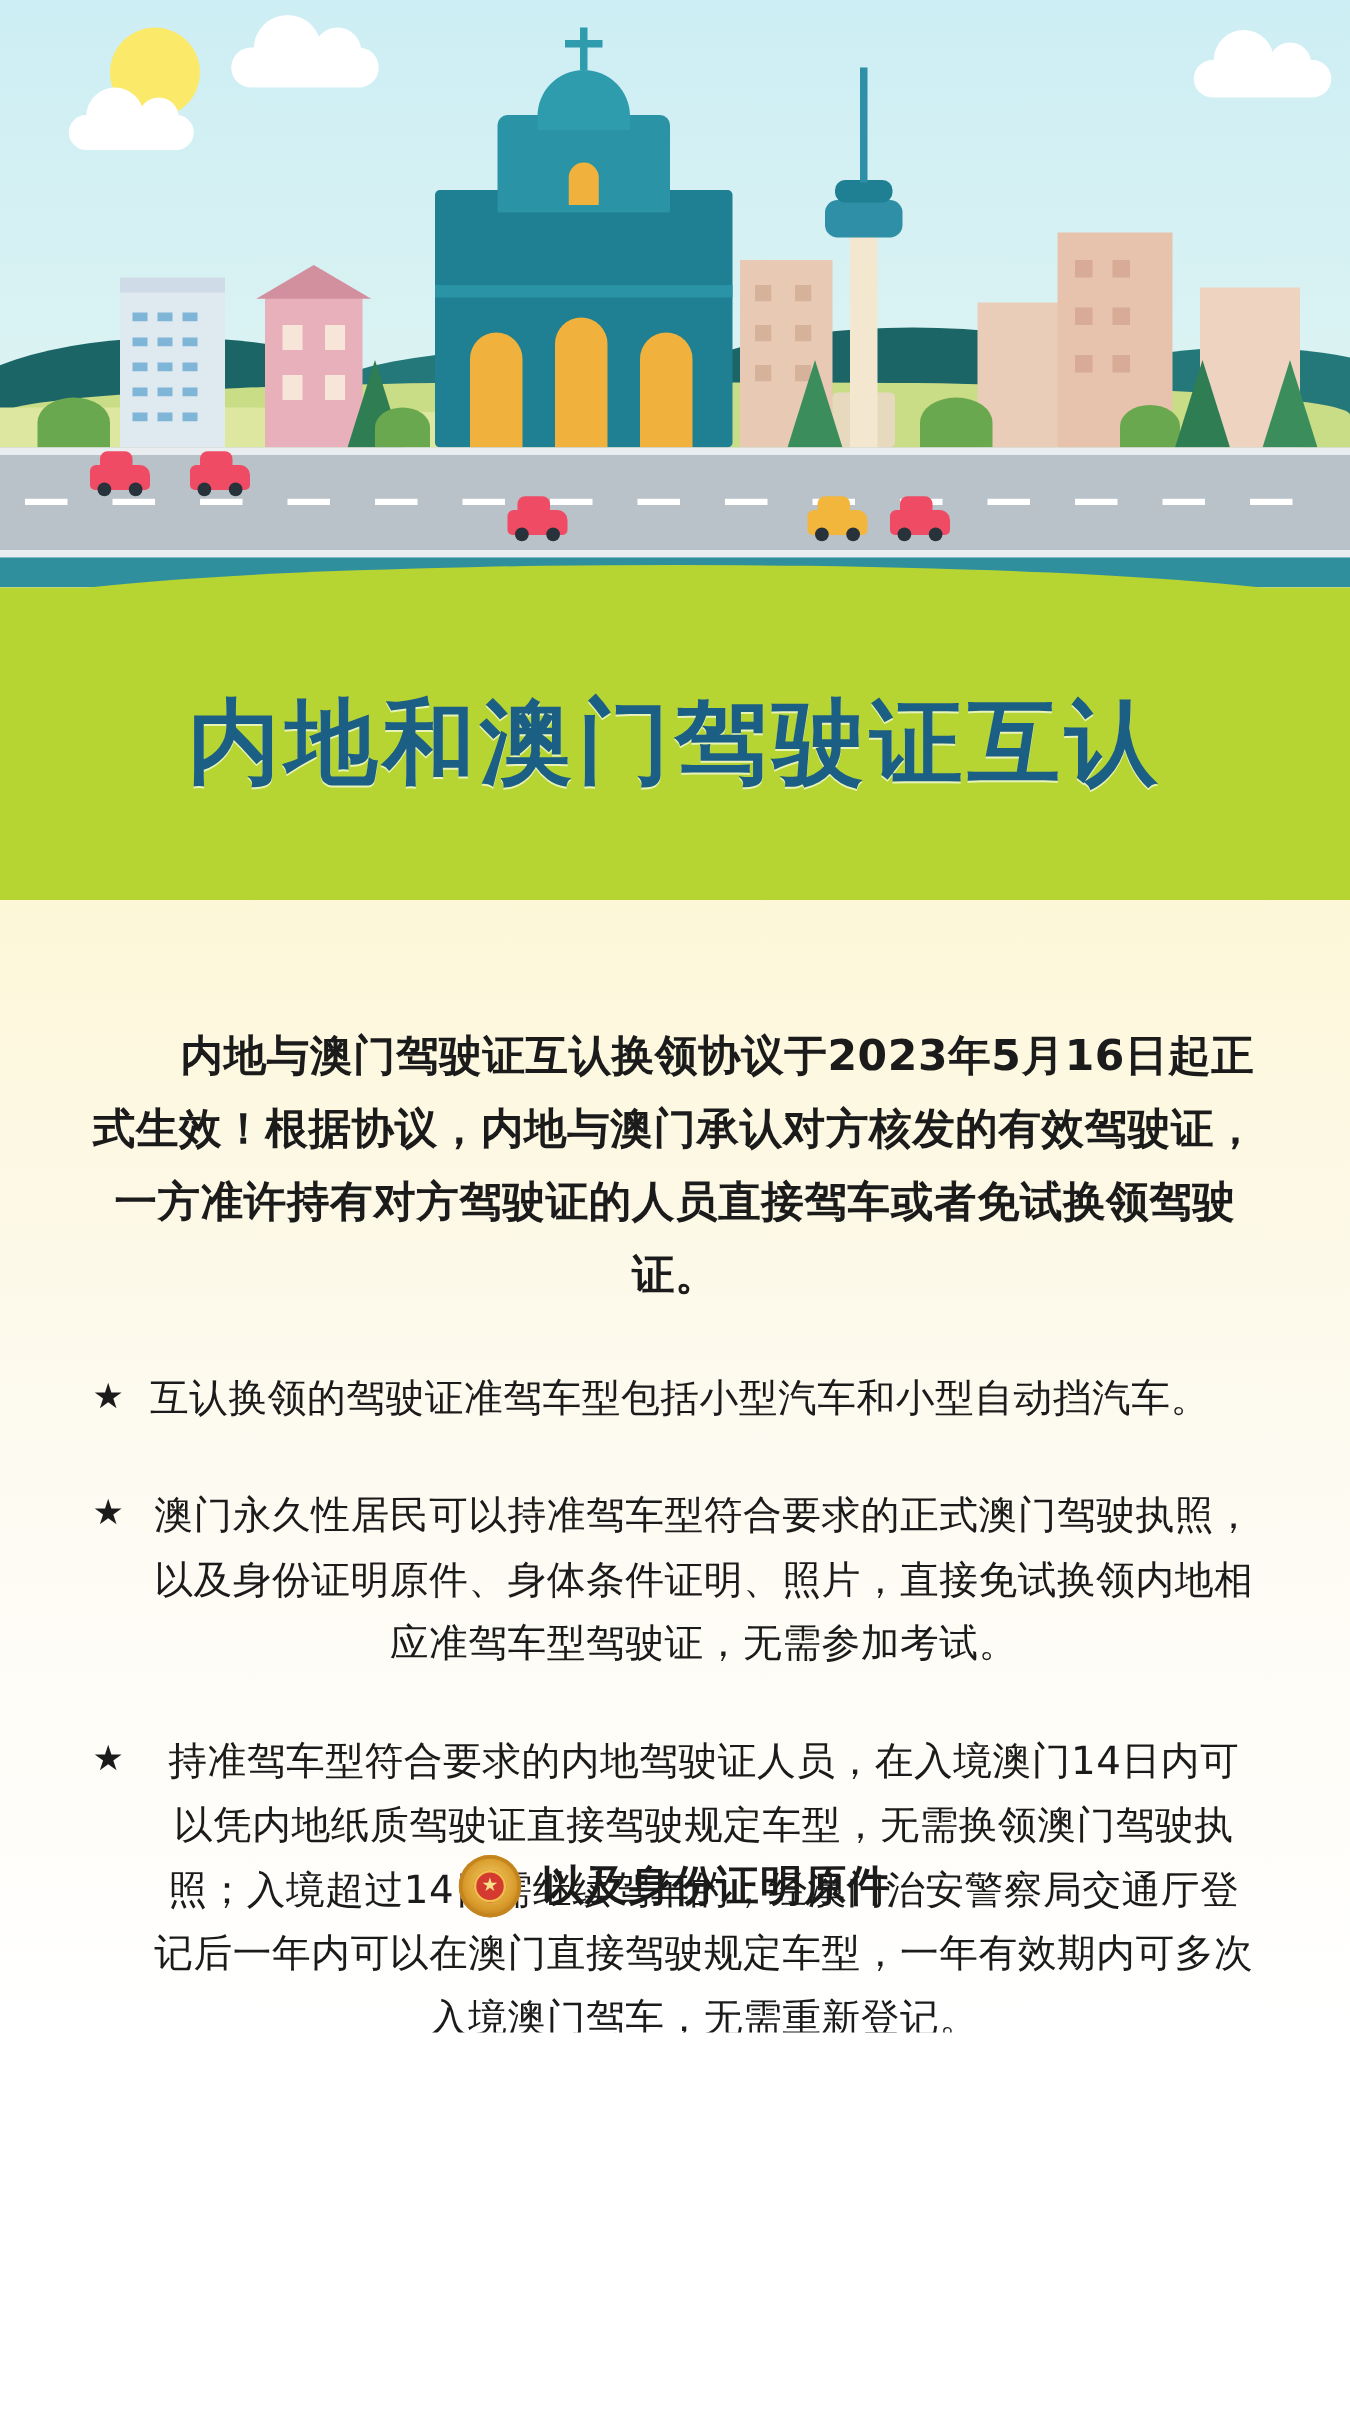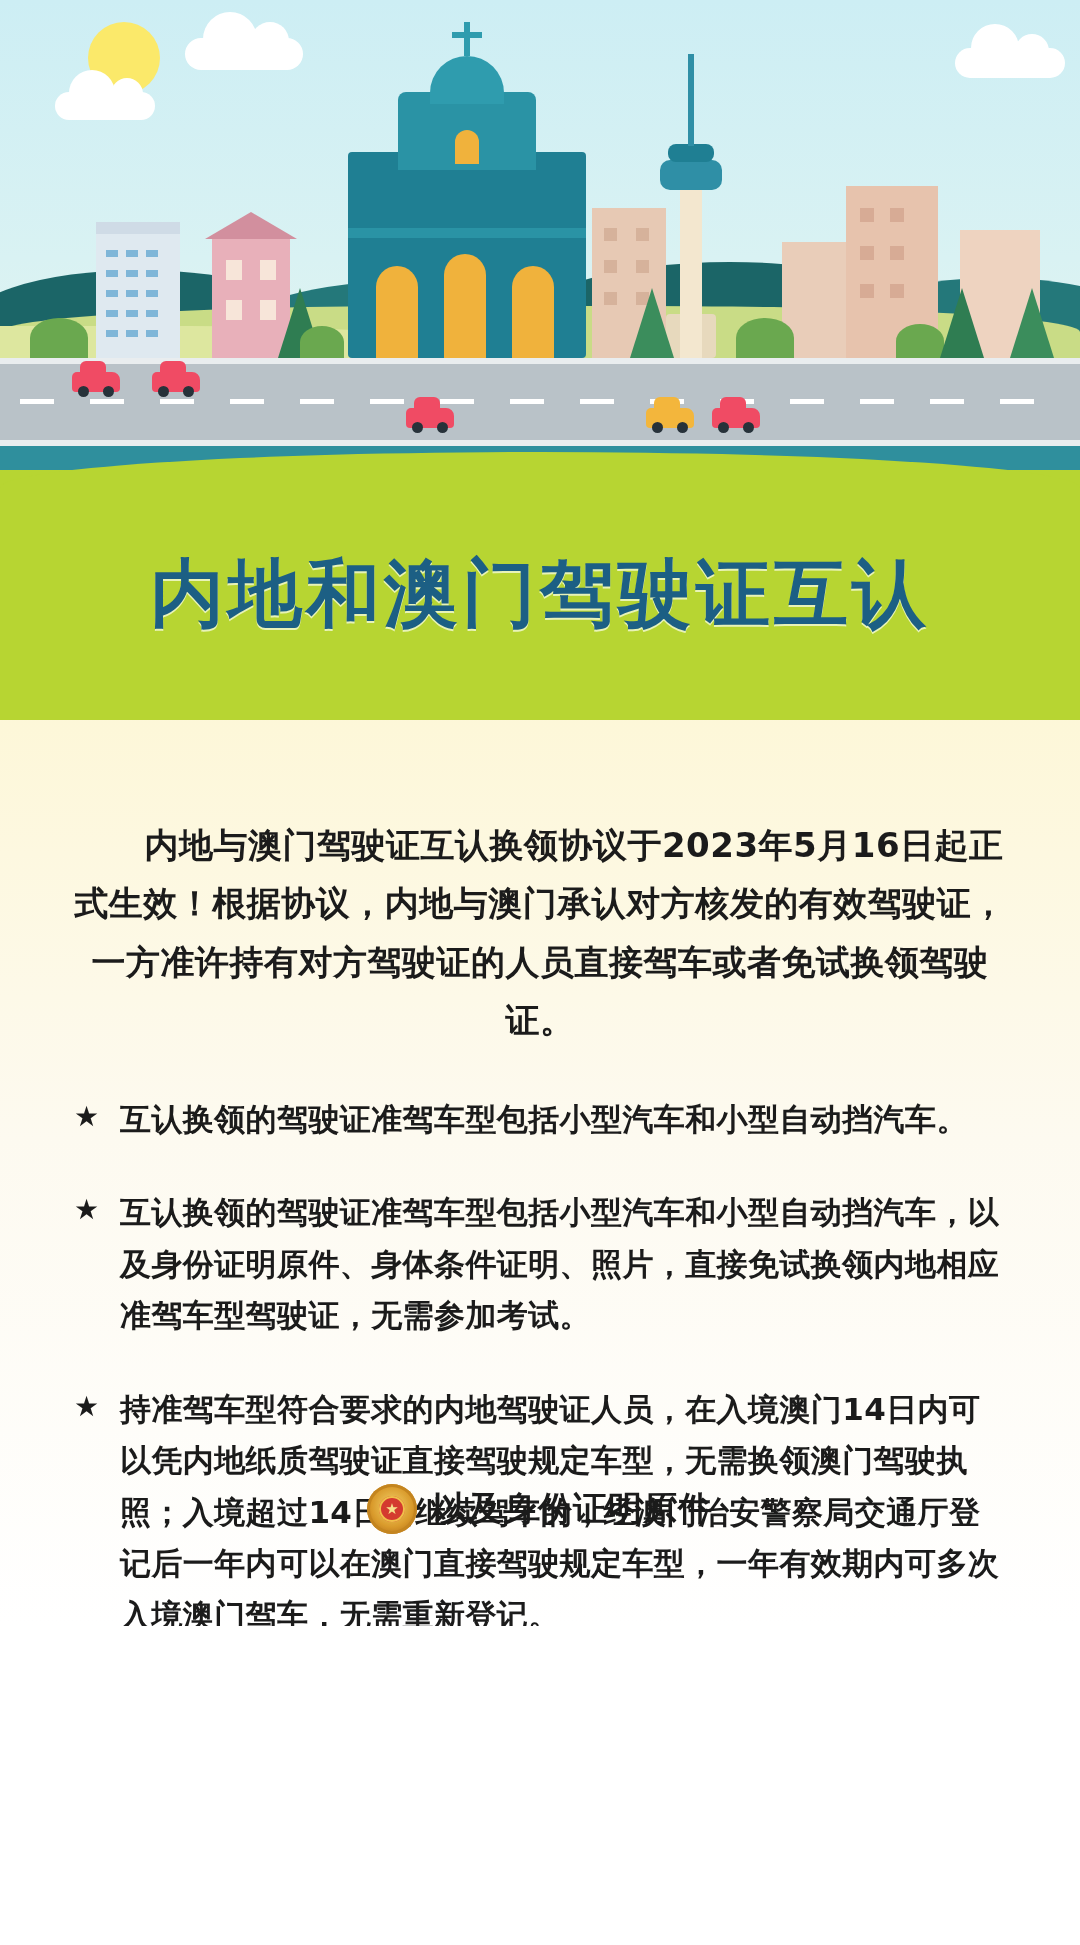--- a/index.html
+++ b/index.html
@@ -297,24 +297,25 @@
     flex: 0 0 auto;
     width: 46px;
     font-size: 28px;
     line-height: 1.66;
     color: #1b1b1b;
     text-align: left;
   }
   .bullet .btext {
     font-family: "DejaVu Sans", "Liberation Sans", sans-serif;
     font-size: 31px;
-    font-weight: 700;
+    font-weight: 400;
     line-height: 1.66;
     color: #1b1b1b;
     letter-spacing: 0.4px;
+    text-align: center;
   }
 
   
   .footer {
     position: absolute;
     left: 0; bottom: 92px;
     width: 1080px;
     display: flex;
     align-items: center;
     justify-content: center;
@@ -502,21 +503,21 @@
   <div class="body-wrap">
     <p class="lead">内地与澳门驾驶证互认换领协议于2023年5月16日起正式生效！根据协议，内地与澳门承认对方核发的有效驾驶证，一方准许持有对方驾驶证的人员直接驾车或者免试换领驾驶证。</p>
 
     <div class="bullets">
       <div class="bullet">
         <span class="star">★</span>
         <span class="btext">互认换领的驾驶证准驾车型包括小型汽车和小型自动挡汽车。</span>
       </div>
       <div class="bullet">
         <span class="star">★</span>
-        <span class="btext">互认换领的驾驶证准驾车型包括小型汽车和小型自动挡汽车，以及身份证明原件、身体条件证明、照片，直接免试换领内地相应准驾车型驾驶证，无需参加考试。</span>
+        <span class="btext">澳门永久性居民可以持准驾车型符合要求的正式澳门驾驶执照，以及身份证明原件、身体条件证明、照片，直接免试换领内地相应准驾车型驾驶证，无需参加考试。</span>
       </div>
       <div class="bullet">
         <span class="star">★</span>
         <span class="btext">持准驾车型符合要求的内地驾驶证人员，在入境澳门14日内可以凭内地纸质驾驶证直接驾驶规定车型，无需换领澳门驾驶执照；入境超过14日需继续驾车的，经澳门治安警察局交通厅登记后一年内可以在澳门直接驾驶规定车型，一年有效期内可多次入境澳门驾车，无需重新登记。</span>
       </div>
     </div>
   </div>
 
   <div class="footer">
     <div class="badge">

